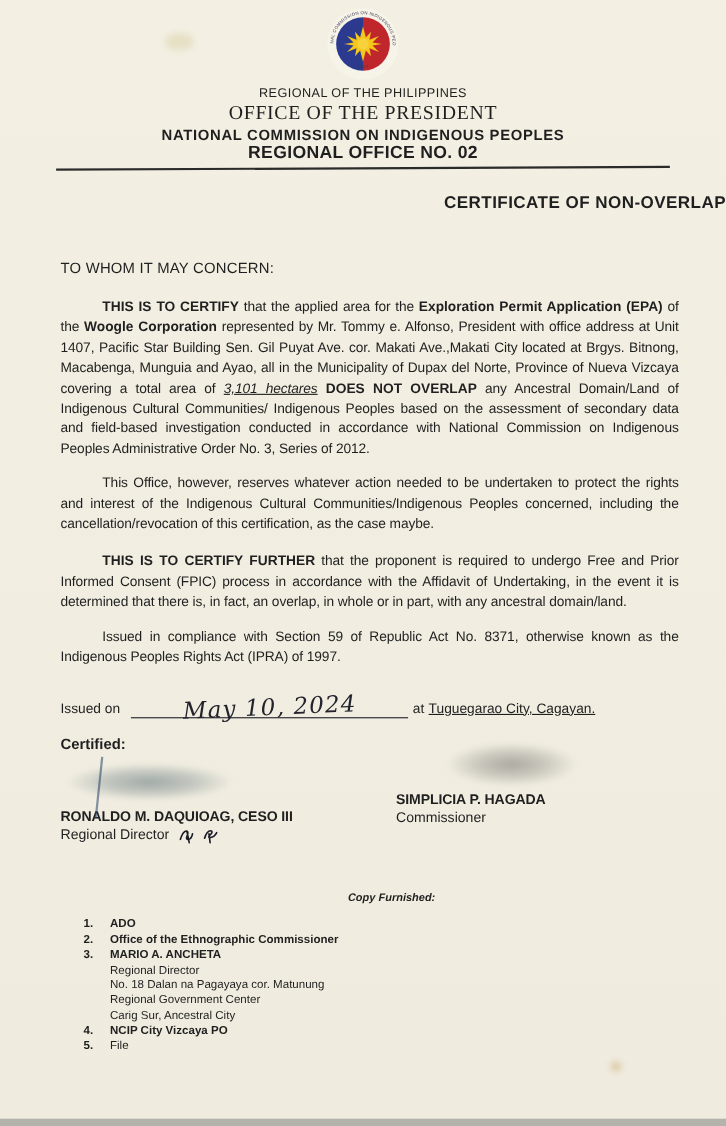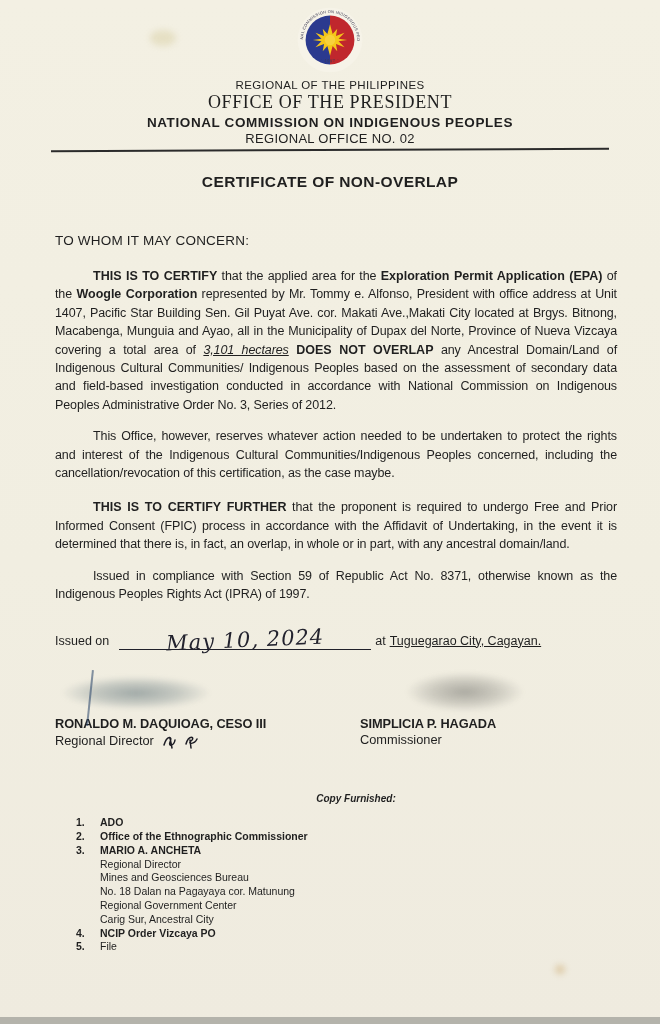--- a/index.html
+++ b/index.html
@@ -9,26 +9,26 @@
     font-family:"Liberation Sans",sans-serif;color:#1f1f1f;
   }
   .page{position:relative;width:660px;height:1024px;}
 
   
   .header{text-align:center;padding-top:7px;}
   .seal{display:block;margin:0 auto;}
   .hdr-republic{font-size:11.5px;letter-spacing:.4px;margin-top:6px;}
   .hdr-office{font-family:"Liberation Serif",serif;font-size:18px;letter-spacing:.6px;margin-top:1px;}
   .hdr-commission{font-size:13.5px;font-weight:bold;letter-spacing:.6px;margin-top:2px;}
-  .hdr-regional{font-size:13px;letter-spacing:.3px;margin-top:1px;}
+  .hdr-regional{font-size:16px;letter-spacing:.3px;margin-top:1px;font-weight:bold;}
   .hdr-rule{width:558px;border:none;border-top:2px solid #2b2b2b;margin:3px auto 0;transform:rotate(-.25deg);}
 
   
   .control{margin:20px 78px 0 0;text-align:right;font-size:13.5px;font-weight:bold;font-style:italic;text-decoration:underline;}
-  .doc-title{margin-top:22px;text-align:center;font-size:15.5px;font-weight:bold;letter-spacing:.4px;}
+  .doc-title{margin-top:22px;text-align:right;font-size:15.5px;font-weight:bold;letter-spacing:.4px;}
 
   
   .salutation{margin:42px 0 0 55px;font-size:13.5px;font-weight:normal;letter-spacing:.2px;}
   .para{margin:0 43px 0 55px;font-size:12.5px;line-height:18.4px;text-align:justify;text-indent:38px;letter-spacing:-.1px;}
   .p1{margin-top:19px;} .p2{margin-top:16px;} .p3{margin-top:13px;} .p4{margin-top:13px;}
   .para b{letter-spacing:0;}
   .u{text-decoration:underline;font-style:italic;}
 
   
   .issue-line{margin:12px 0 0 55px;display:flex;align-items:flex-end;font-size:12.5px;height:34px;}
@@ -115,20 +115,21 @@
 
   <div class="issue-line">
     <span class="issue-prefix">Issued on</span>
     <span class="issue-blank"><span class="handwriting">May 10, 2024</span></span>
     <span class="issue-at">at</span>
     <span class="issue-loc">Tuguegarao City, Cagayan.</span>
   </div>
 
   <div class="sig-row">
     <div class="sig-col">
+      <div class="sig-label">Certified:</div>
       <div class="sig-space">
         <div class="smudge blue"></div>
         <div class="pen-line"></div>
       </div>
       <div class="sig-name">RONALDO M. DAQUIOAG, CESO III</div>
       <div class="sig-title">
         <span>Regional Director</span>
         <svg class="initials" width="42" height="18" viewBox="0 0 42 18">
           <path d="M6,13 C9,3 15,4 12,10 C10,15 16,14 17,8 M14,16 L12,6" stroke="#1c1c24" stroke-width="1.5" fill="none" stroke-linecap="round"></path>
           <path d="M28,12 C31,2 38,5 33,9 C29,12 36,13 39,7 M33,16 L32,8" stroke="#1c1c24" stroke-width="1.5" fill="none" stroke-linecap="round"></path>
@@ -155,27 +156,26 @@
       </div>
       <div class="cf-row">
         <span class="cf-num">2.</span>
         <span class="cf-text bold">Office of the Ethnographic Commissioner</span>
       </div>
       <div class="cf-row">
         <span class="cf-num">3.</span>
         <span class="cf-text bold">MARIO A. ANCHETA</span>
       </div>
       <div class="cf-sub">Regional Director</div>
-      <div class="cf-sub">Mines and Geosciences Bureau</div>
       <div class="cf-sub">No. 18 Dalan na Pagayaya cor. Matunung</div>
       <div class="cf-sub">Regional Government Center</div>
       <div class="cf-sub">Carig Sur, Ancestral City</div>
       <div class="cf-row">
         <span class="cf-num">4.</span>
-        <span class="cf-text bold">NCIP Order Vizcaya PO</span>
+        <span class="cf-text bold">NCIP City Vizcaya PO</span>
       </div>
       <div class="cf-row">
         <span class="cf-num">5.</span>
         <span class="cf-text">File</span>
       </div>
     </div>
   </div>
 
   <div class="stain s1"></div>
   <div class="stain s2"></div>

